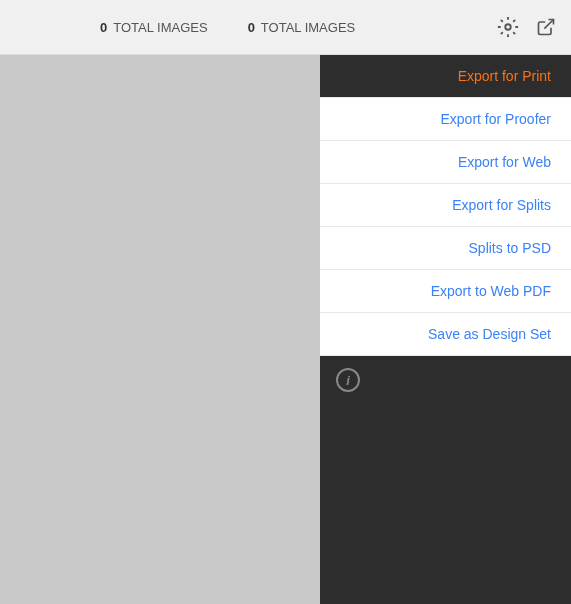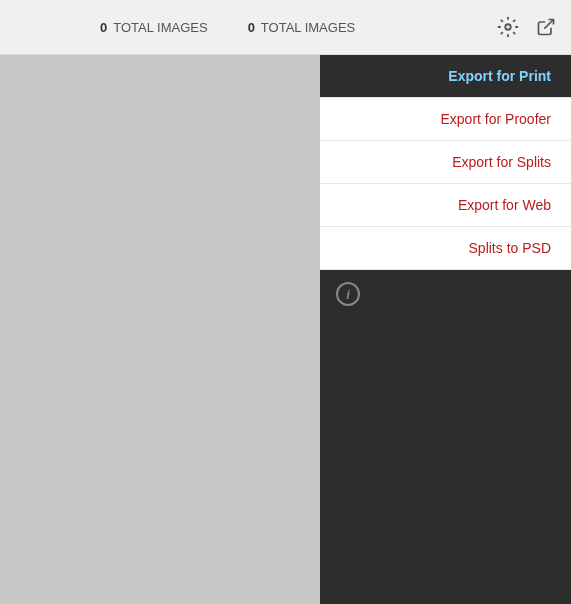--- a/index.html
+++ b/index.html
@@ -95,31 +95,31 @@
     .menu-panel {
       flex: 1;
       background: #fff;
       display: flex;
       flex-direction: column;
     }
 
     .menu-item {
       padding: 13px 20px;
       font-size: 14px;
-      color: #b91c1c;
+      color: #3b82f6;
       text-align: right;
       cursor: pointer;
       border-bottom: 1px solid #e8e8e8;
       background: #fff;
     }
 
     .menu-item.active {
       background: #2d2d2d;
-      color: #7dd3fc;
-      font-weight: 700;
+      color: #f97316;
+      font-weight: 400;
     }
 
     
     .bottom-panel {
       background: #2d2d2d;
       flex: 1;
       display: flex;
       align-items: flex-start;
       padding: 12px 16px;
     }
@@ -178,27 +178,33 @@
 
     <div class="menu-panel">
 
       <div class="menu-item active">
         <span>Export for Print</span>
       </div>
       <div class="menu-item">
         <span>Export for Proofer</span>
       </div>
       <div class="menu-item">
+        <span>Export for Web</span>
+      </div>
+      <div class="menu-item">
         <span>Export for Splits</span>
       </div>
       <div class="menu-item">
-        <span>Export for Web</span>
-      </div>
-      <div class="menu-item">
         <span>Splits to PSD</span>
+      </div>
+      <div class="menu-item">
+        <span>Export to Web PDF</span>
+      </div>
+      <div class="menu-item">
+        <span>Save as Design Set</span>
       </div>
 
       <div class="bottom-panel">
         <div class="info-icon">
           <span>i</span>
         </div>
       </div>
     </div>
 
   </div>

